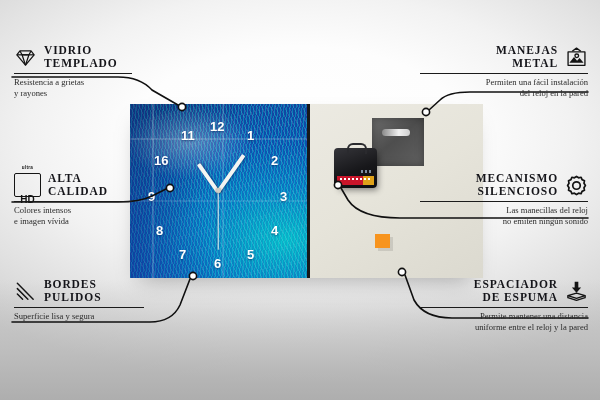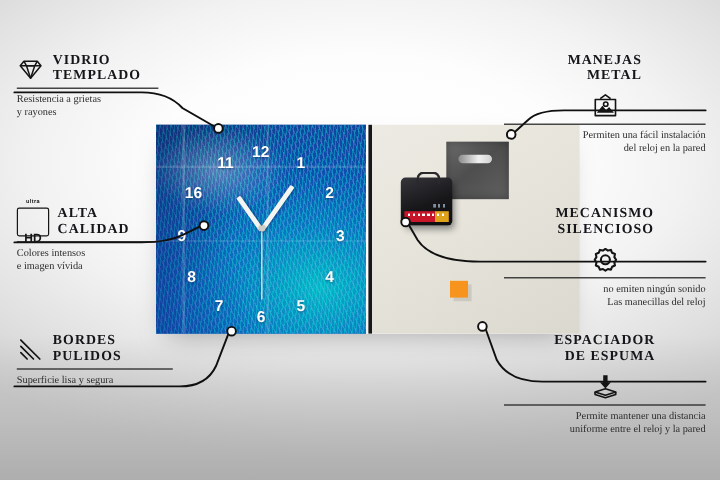--- a/index.html
+++ b/index.html
@@ -25,20 +25,21 @@
   
   .product{position:absolute;left:130px;top:104px;width:350px;height:174px;z-index:3;
            box-shadow:0 10px 22px -10px rgba(0,0,0,.35);}
   .panel-front{position:absolute;left:0;top:0;width:175px;height:174px;overflow:hidden;
     background:
       linear-gradient(118deg, rgba(0,0,0,.22) 0%, rgba(0,0,0,0) 42%),
       repeating-linear-gradient(96deg, rgba(0,235,225,.34) 0px, rgba(0,235,225,.34) 1px, rgba(0,0,0,0) 1px, rgba(0,0,0,0) 3px),
       repeating-linear-gradient(62deg, rgba(255,255,255,.13) 0px, rgba(255,255,255,.13) 1px, rgba(0,0,0,0) 1px, rgba(0,0,0,0) 4px),
       radial-gradient(ellipse 120% 90% at 78% 78%, #0ab4c8 0%, #0a74c0 34%, #0d4fae 62%, #123f96 100%),
       #1247a0;
+    padding-left: 24px;
   }
   .panel-front .wash{position:absolute;inset:0;
     background:
       radial-gradient(ellipse 46% 30% at 30% 22%, rgba(255,255,255,.30) 0%, rgba(255,255,255,0) 70%),
       linear-gradient(75deg, rgba(20,60,160,.45) 0%, rgba(0,0,0,0) 38%);
   }
   .panel-front .grid-lines{position:absolute;inset:0;
     background:
       linear-gradient(to right, rgba(255,255,255,.16) 0 2px, transparent 2px) 22px 0/88px 100% no-repeat,
       linear-gradient(to right, rgba(255,255,255,.12) 0 2px, transparent 2px) 92px 0/88px 100% no-repeat,
@@ -71,21 +72,21 @@
   .mech-label:after{content:"";position:absolute;inset:2px 3px auto 3px;height:2px;
     background:repeating-linear-gradient(to right,#fff 0 2px,transparent 2px 4px);}
   .mech-dots{position:absolute;right:4px;top:22px;width:12px;height:3px;
     background:repeating-linear-gradient(to right,#7d8ea0 0 2px,transparent 2px 4px);}
   .foam{position:absolute;left:65px;top:130px;width:15px;height:14px;background:#f7941e;
         box-shadow:3px 3px 0 rgba(0,0,0,.10);}
 
   
   .feat{position:absolute;z-index:6;}
   .feat .head{display:flex;align-items:center;gap:7px;}
-  .feat.right .head{justify-content:flex-end;flex-direction:column;}
+  .feat.right .head{justify-content:flex-end;}
   .ttl{font-size:11.5px;font-weight:700;letter-spacing:.9px;color:#15151a;
        line-height:13px;text-transform:uppercase;}
   .feat.right .ttl{text-align:right;}
   .rule{height:1px;background:#1b1b1b;margin:3px 0 3px;}
   .sub{font-size:8.6px;color:#2b2b2b;line-height:10.6px;}
   .feat.right .sub{text-align:right;}
   .ico{width:23px;height:23px;flex:0 0 23px;display:block;}
   .hd-badge{width:25px;height:22px;border:1.6px solid #151515;border-radius:2px;
     display:flex;flex-direction:column;align-items:center;justify-content:center;flex:0 0 25px;gap:25px;}
   .hd-badge .u{font-family:"Liberation Sans",sans-serif;font-size:4.6px;font-weight:700;
@@ -236,22 +237,22 @@
         <div class="ttl">SILENCIOSO</div>
       </div>
       <svg class="ico" viewBox="0 0 24 24">
         <g fill="none" stroke="#141414" stroke-width="1.8" stroke-linejoin="round">
           <path d="M12 2.6 L14.2 4.0 L16.8 3.4 L17.8 5.9 L20.3 7.0 L19.8 9.7 L21.3 12 L19.8 14.3 L20.3 17.0 L17.8 18.1 L16.8 20.6 L14.2 20.0 L12 21.4 L9.8 20.0 L7.2 20.6 L6.2 18.1 L3.7 17.0 L4.2 14.3 L2.7 12 L4.2 9.7 L3.7 7.0 L6.2 5.9 L7.2 3.4 L9.8 4.0 Z"></path>
           <circle cx="12" cy="12" r="3.9"></circle>
         </g>
       </svg>
     </div>
     <div class="rule"></div>
+    <div class="sub">Las manecillas del reloj</div>
     <div class="sub">no emiten ningún sonido</div>
-    <div class="sub">Las manecillas del reloj</div>
   </div>
 
   <div class="feat right" style="right:12px;top:278px;width:168px;">
     <div class="head">
       <div>
         <div class="ttl">ESPACIADOR</div>
         <div class="ttl">DE ESPUMA</div>
       </div>
       <svg class="ico" viewBox="0 0 24 24">
         <g fill="#141414">

